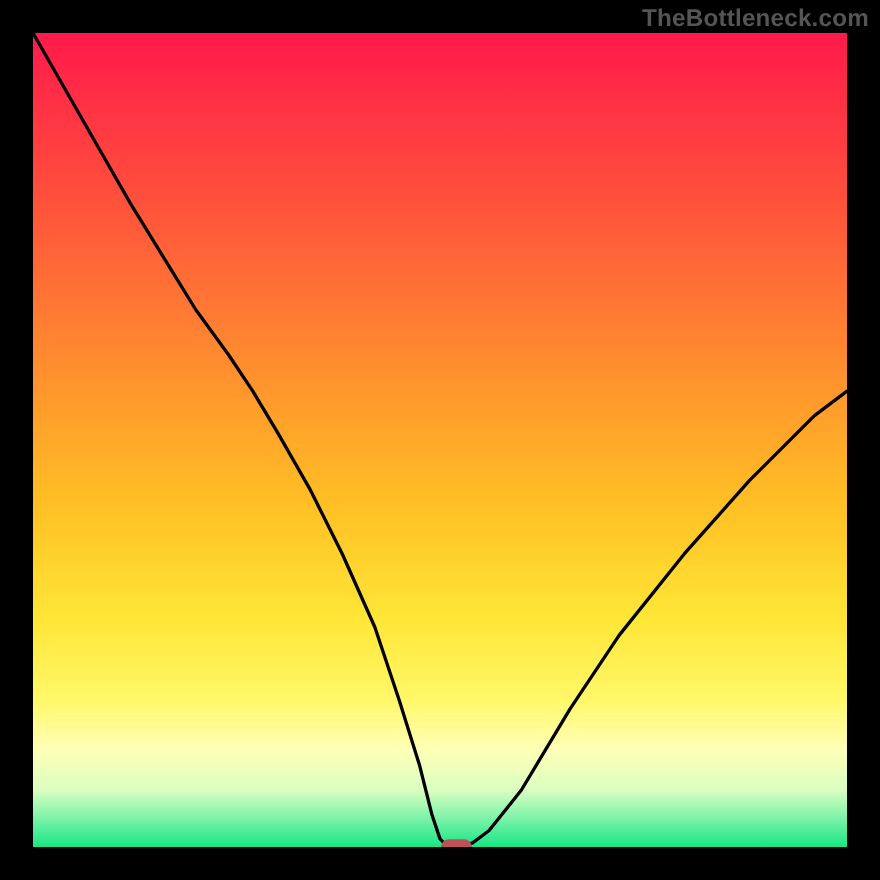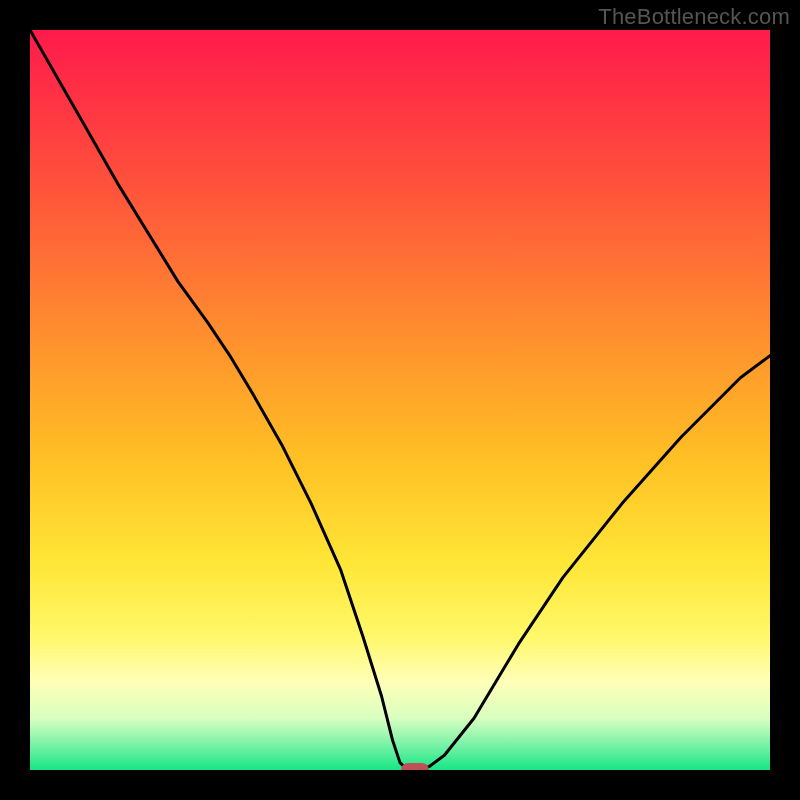--- a/index.html
+++ b/index.html
@@ -16,21 +16,21 @@
     width: 800px;
     height: 800px;
     background: #000;
   }
   .watermark {
     position: absolute;
     top: 4px;
     right: 10px;
     color: #555;
     font-size: 22px;
-    font-weight: 400;
+    font-weight: 700;
     letter-spacing: 0.2px;
     z-index: 5;
   }
   .plot {
     position: absolute;
     left: 30px;
     top: 30px;
     width: 740px;
     height: 740px;
     overflow: hidden;

